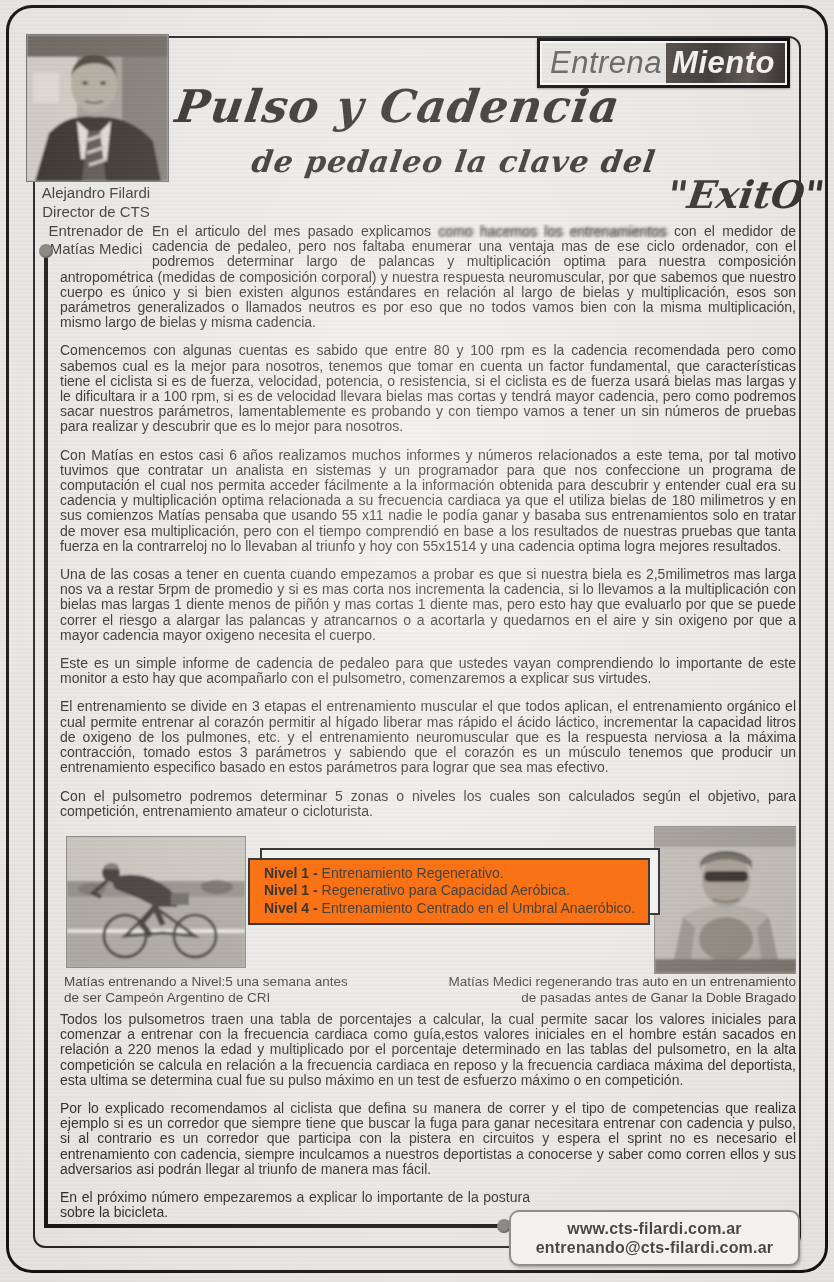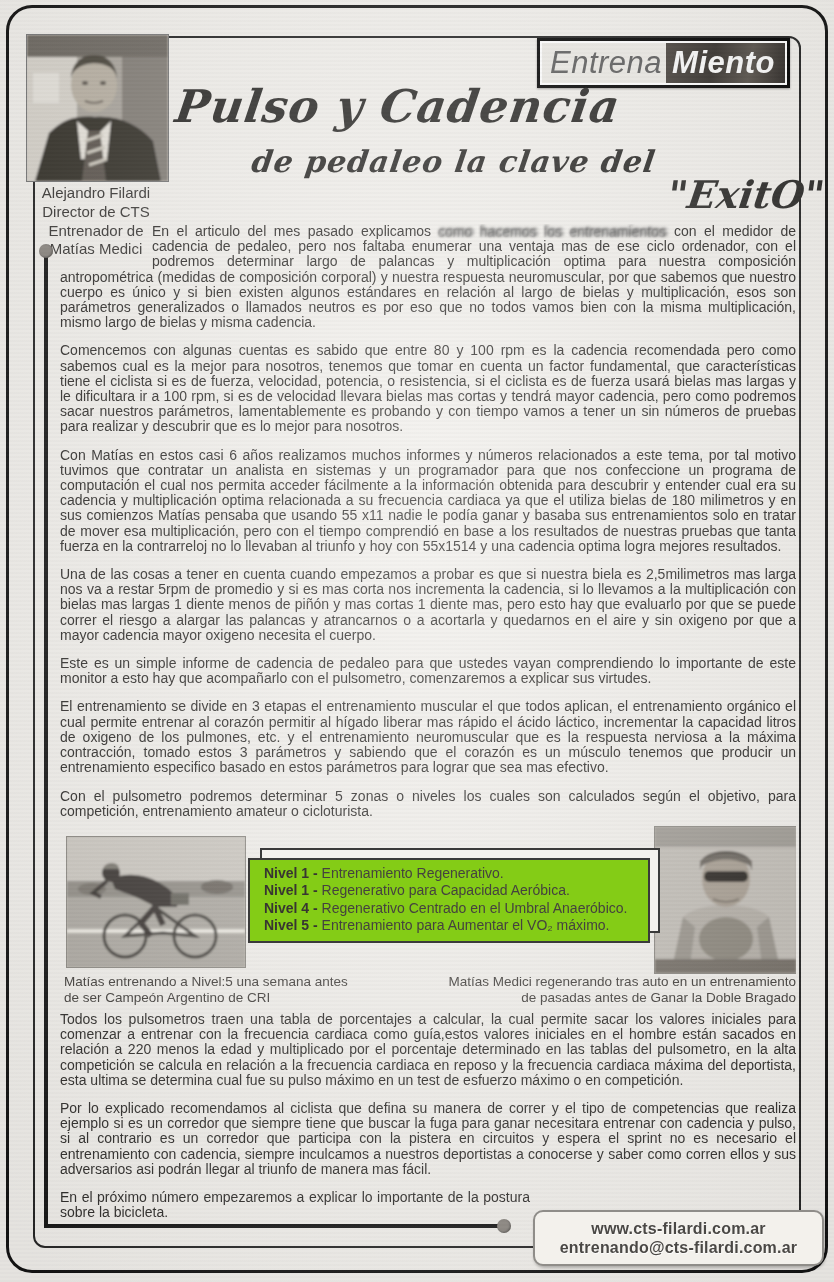--- a/index.html
+++ b/index.html
@@ -64,32 +64,32 @@
 
   
   .media-row { position:relative; height:138px; margin:2px 0 0 0; }
   .photo-left { position:absolute; left:6px; top:4px; width:178px; height:130px;
     background:#bfbbb4; border:1px solid #8d8a84; overflow:hidden; }
   .photo-right { position:absolute; left:594px; top:-6px; width:141px; height:146px;
     background:#b5b1aa; border:1px solid #8d8a84; overflow:hidden; }
   .levels-box { position:absolute; left:188px; top:26px; width:402px; z-index:1; }
   .levels-back { position:absolute; left:12px; top:-10px; right:-10px; bottom:10px;
     border:2px solid #3a3a3a; background:#f3f1ed; }
-  .levels-front { position:relative; border:2px solid #3a3a3a; background:#84cc16;
+  .levels-front { position:relative; border:2px solid #3a3a3a; background:#f97316;
     padding:5px 8px 6px 14px; }
   .level-row { font-size:14px; line-height:17.5px; color:#45423f; white-space:nowrap; }
   .level-label { font-weight:bold; color:#383532; }
 
   .captions-row { position:relative; height:38px; margin-top:4px; }
   .cap { font-size:13.5px; line-height:16px; color:#43403d; text-align:left; }
   .cap-left { position:absolute; left:4px; top:0; width:400px; }
   .cap-right { position:absolute; right:0; top:0; width:350px; text-align:right; }
 
   
-  .footer-box { position:absolute; left:533px; top:1210px; width:287px; height:52px;
+  .footer-box { position:absolute; left:509px; top:1210px; width:287px; height:52px;
     border:2px solid #8f8d89; border-radius:10px; background:#f3f1ec;
     box-shadow:1px 2px 3px rgba(0,0,0,0.25); z-index:2;
     display:flex; flex-direction:column; justify-content:center; align-items:center; }
   .footer-box div { font-weight:bold; font-size:16px; line-height:19px; color:#4a4845;
     letter-spacing:0.2px; text-shadow:0.5px 0.5px 0 rgba(255,255,255,0.8); }
 </style>
 </head>
 <body>
 
 <div class="page">
@@ -179,22 +179,21 @@
             <path d="M40,44 L26,56 L34,60" stroke="#3d3935" stroke-width="4" fill="none"></path>
           </g>
         </svg>
       </div>
 
       <div class="levels-box">
         <div class="levels-back"></div>
         <div class="levels-front">
           <div class="level-row"><span class="level-label">Nivel 1 -</span> <span>Entrenamiento Regenerativo.</span></div>
           <div class="level-row"><span class="level-label">Nivel 1 -</span> <span>Regenerativo para Capacidad Aeróbica.</span></div>
-          <div class="level-row"><span class="level-label">Nivel 4 -</span> <span>Regenerativo Centrado en el Umbral Anaeróbico.</span></div>
-          <div class="level-row"><span class="level-label">Nivel 5 -</span> <span>Entrenamiento para Aumentar el VO₂ máximo.</span></div>
+          <div class="level-row"><span class="level-label">Nivel 4 -</span> <span>Entrenamiento Centrado en el Umbral Anaeróbico.</span></div>
         </div>
       </div>
 
       <div class="photo-right">
         <svg width="141" height="146" viewBox="0 0 141 146">
           <defs>
               <filter id="bl2">
                 <feGaussianBlur stdDeviation="0.9"></feGaussianBlur>
               </filter>
             </defs>

